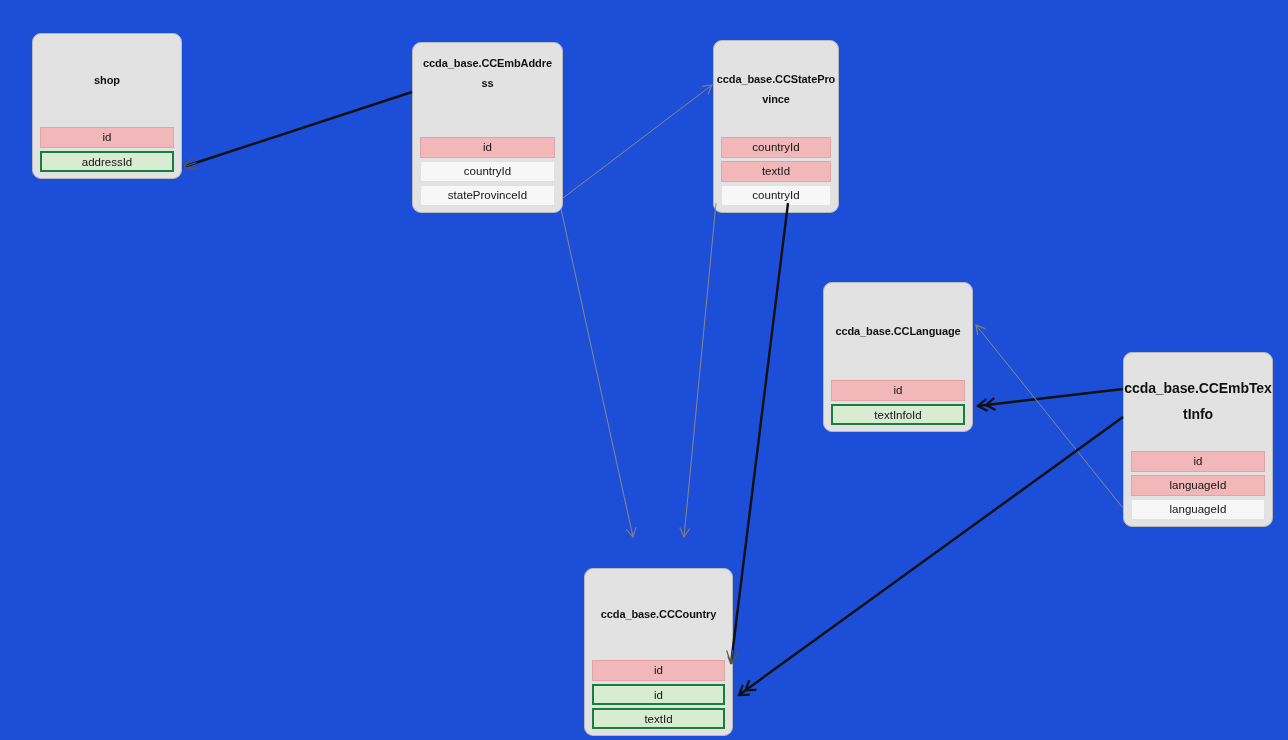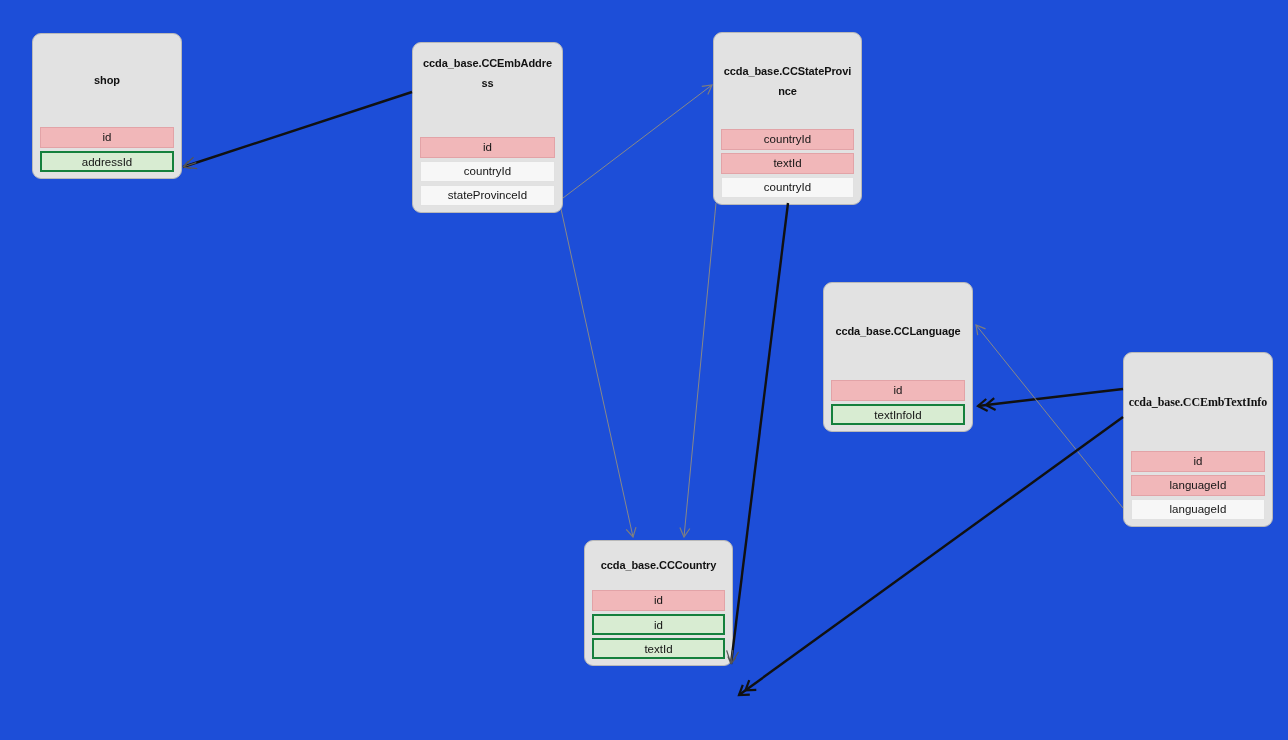--- a/index.html
+++ b/index.html
@@ -67,27 +67,27 @@
     overflow: hidden;
     white-space: nowrap;
   }
   .fld.pk  { background: #f1b7b9; border: 1px solid #e2a3a7; }
   .fld.grn { background: #d8ecd2; border: 2px solid #15803d; }
   .fld.pln { background: #f7f7f7; border: 1px solid #e1e1e1; }
 
   
   #t-shop          { left:  32px; top:  33px; width: 150px; height: 146px; }
   #t-embaddress    { left: 412px; top:  42px; width: 151px; height: 171px; gap: 34px; }
-  #t-stateprovince { left: 713px; top:  32px; width: 149px; height: 173px; }
+  #t-stateprovince { left: 713px; top:  40px; width: 126px; height: 173px; }
   #t-language      { left: 823px; top: 270px; width: 150px; height: 150px; margin-top: 12px; }
   #t-embtextinfo   { left:1123px; top: 352px; width: 150px; height: 175px; }
-  #t-country       { left: 584px; top: 540px; width: 149px; height: 126px; }
+  #t-country       { left: 584px; top: 568px; width: 149px; height: 168px; }
 
   
-  #t-embtextinfo .entity-title span { max-width: 148px; font-size: 12px; font-family: Liberation Serif, serif; }
+  #t-embtextinfo .entity-title span { max-width: 148px; font-size: 14px; }
 </style>
 </head>
 <body>
 
 <div class="canvas">
 
   <div class="entity" id="t-shop">
     <div class="entity-title">
       <span>shop</span>
     </div>

